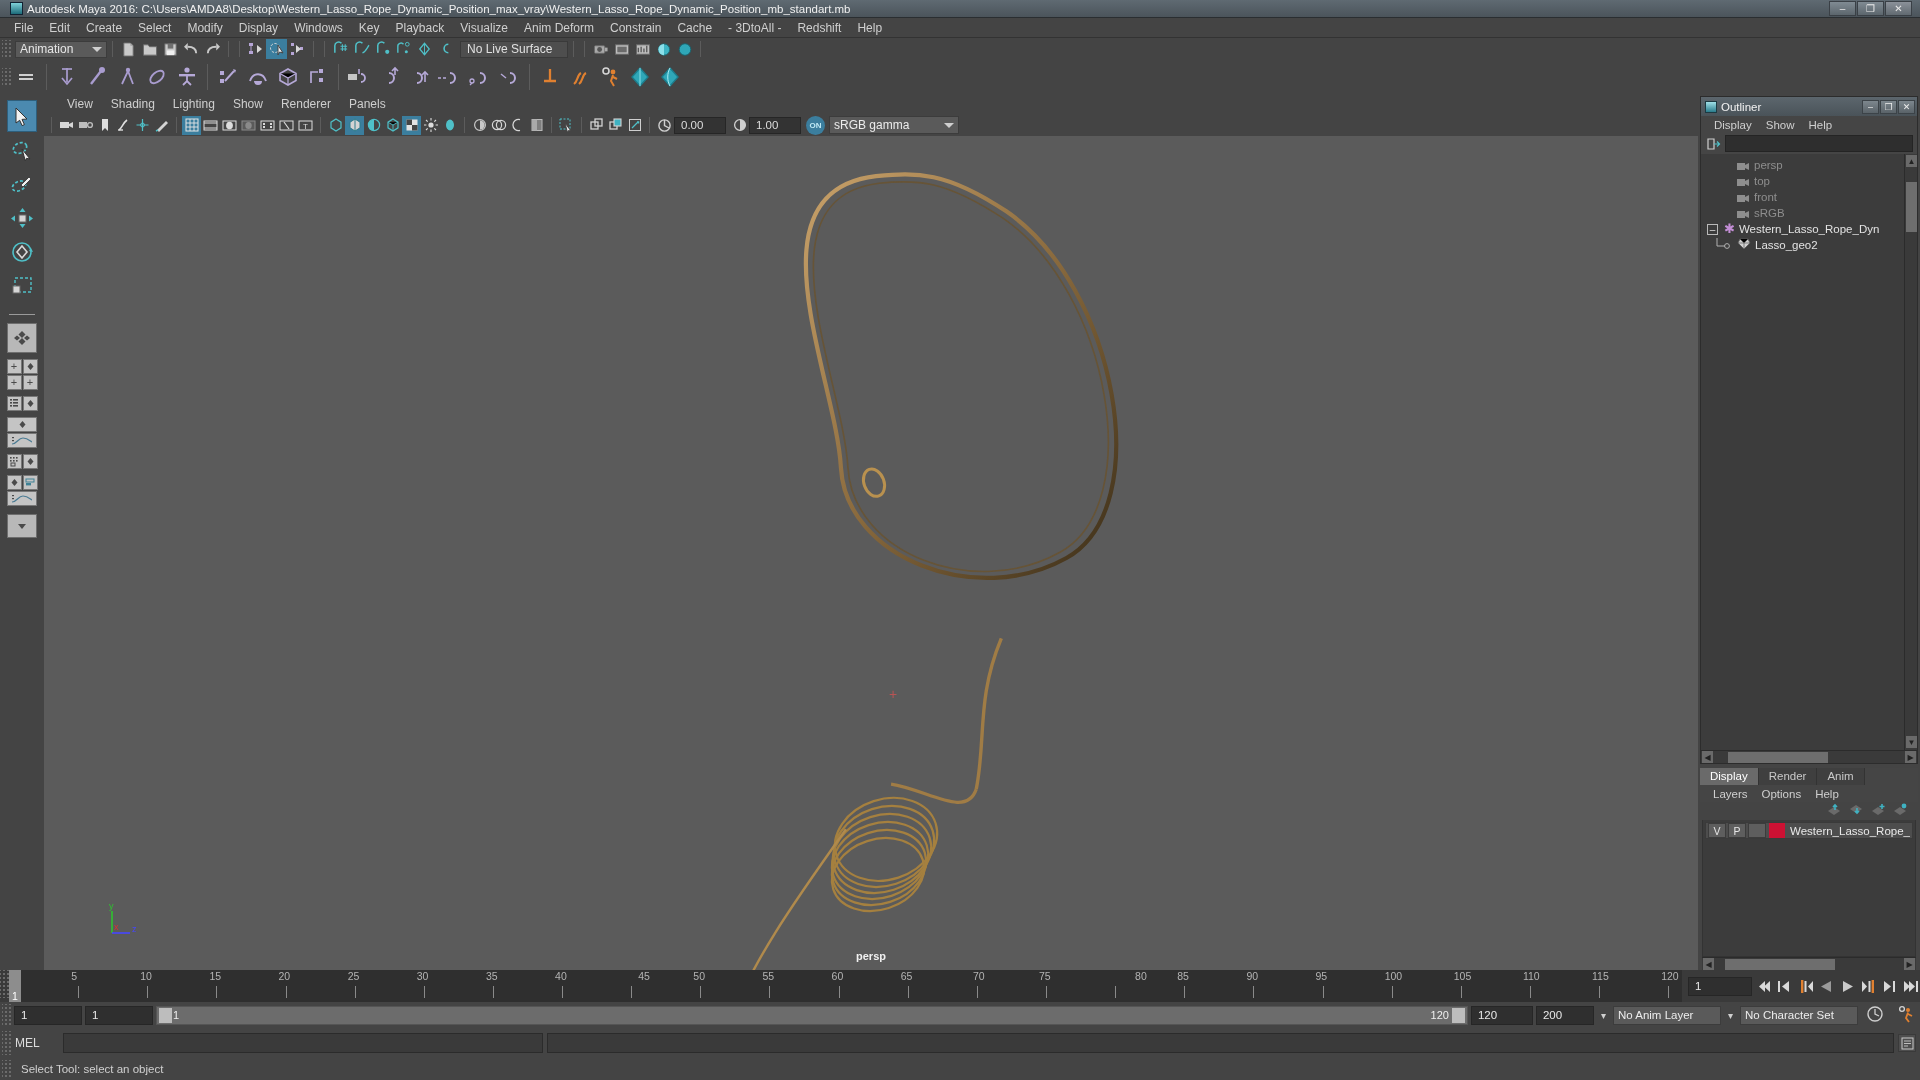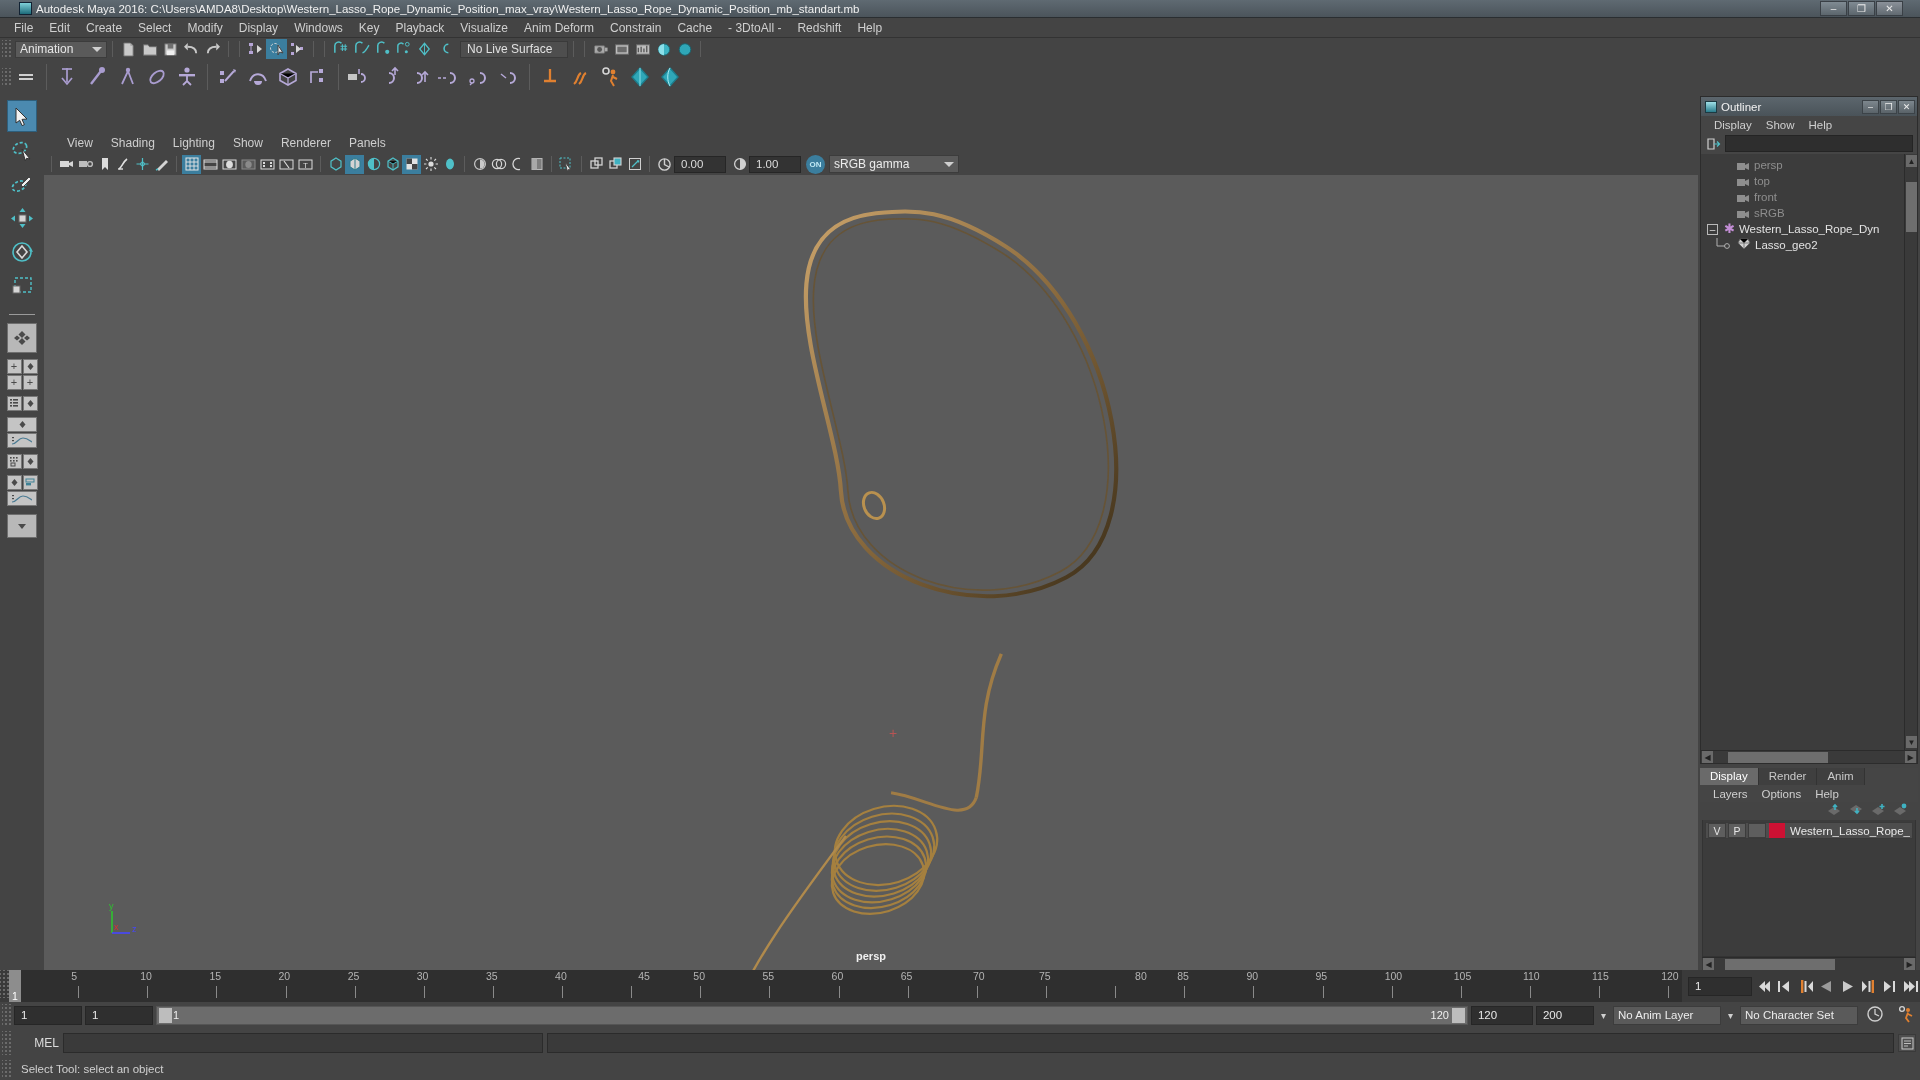--- a/index.html
+++ b/index.html
@@ -9,21 +9,21 @@
     background:#444444;
     color:#d2d2d2;
     font-size:12px;
     -webkit-font-smoothing: antialiased;
   }
   .app { width:1920px; height:1080px; position:relative; display:flex; flex-direction:column; }
 
   
   .titlebar {
     height:18px; background:linear-gradient(#5f6a72,#4b545b);
-    display:flex; align-items:center; padding:0 17px; flex:0 0 18px;
+    display:flex; align-items:center; padding:0 8px; flex:0 0 18px;
     border-bottom:1px solid #2a2e31;
     justify-content:flex-end;
   }
   .title-ico { width:13px;height:13px;margin:0 4px 0 2px;
     background:linear-gradient(#7fd0d8,#1c6b7a); border:1px solid #123; flex:0 0 13px;}
   .title-text { font-size:11.5px; color:#f0f0f0; white-space:nowrap; overflow:hidden; flex:1 1 auto;}
   .title-btns { display:flex; gap:1px; margin-left:6px; }
   .tbtn { width:27px;height:15px; background:linear-gradient(#808b93,#5c666d);
     border:1px solid #3a4046; display:flex;align-items:center;justify-content:center;
     font-size:10px;color:#e8e8e8;}
@@ -65,21 +65,21 @@
   .tbdiv { width:26px;height:1px;background:#9a9a9a;margin:10px 0 6px;}
   .layoutbtn { width:30px;height:30px;background:#b8b8b8;border:1px solid #6e6e6e;
      display:flex;align-items:center;justify-content:center;}
   .layoutpair { display:flex;gap:1px; }
   .lhalf { width:15px;height:15px;background:#c4c4c4;border:1px solid #777;
      display:flex;align-items:center;justify-content:center;}
   .lwide { width:30px;height:15px;background:#c4c4c4;border:1px solid #777;
      display:flex;align-items:center;justify-content:center;}
 
   
-  .viewcol { flex:1 1 auto; display:flex; flex-direction:column; min-width:0; background:#3c3c3c;margin-top:39px; }
+  .viewcol { flex:1 1 auto; display:flex; flex-direction:column; min-width:0; background:#3c3c3c; }
   .vmenubar { height:20px;background:#444;display:flex;align-items:center;flex:0 0 20px;
      padding-left:14px; }
   .vmenubar .vmi { padding:0 9px;font-size:12px;color:#cfcfcf;line-height:20px; }
   .vtoolbar { height:22px;background:#444;display:flex;align-items:center;flex:0 0 22px;padding-left:2px;}
   .vti { width:19px;height:19px;display:flex;align-items:center;justify-content:center;flex:0 0 19px;}
   .vti.on { background:#3b7e9e; }
   .numfield { width:52px;height:17px;background:#333;border:1px solid #262626;color:#dcdcdc;
      display:flex;align-items:center;padding-left:6px;font-size:11.5px; }
   .onbtn { width:19px;height:19px;border-radius:50%;background:#3b7e9e;color:#bfe9f5;
      display:flex;align-items:center;justify-content:center;font-size:8px;font-weight:bold;flex:0 0 19px;}
@@ -158,21 +158,21 @@
   .rfield { height:19px;background:#2f2f2f;border:1px solid #262626;color:#e8e8e8;display:flex;
      align-items:center;padding-left:6px;font-size:11.5px;}
   .rangebar { height:19px;background:#6c6c6c;border:1px solid #555;flex:1 1 auto;position:relative; }
   .rangebar .grab { position:absolute;top:1px;width:13px;height:15px;background:#bdbdbd; }
   .rangebar .lbl { position:absolute;top:2px;font-size:11px;color:#efefef; }
   .acombo { height:19px;background:#5a5a5a;border:1px solid #3c3c3c;display:flex;align-items:center;
      padding:0 4px;font-size:11.5px;color:#ececec;}
 
   
   .cmdline { height:30px;background:#444;display:flex;align-items:center;flex:0 0 30px;padding-left:2px;gap:4px;}
-  .mel-lbl { width:44px;text-align:right;font-size:12px;color:#dcdcdc;flex:0 0 44px; }
+  .mel-lbl { width:44px;text-align:left;font-size:12px;color:#dcdcdc;flex:0 0 44px; }
   .cmd-in { height:20px;background:#3a3a3a;border:1px solid #2b2b2b;flex:0 0 480px; }
   .cmd-out { height:20px;background:#3a3a3a;border:1px solid #2b2b2b;flex:1 1 auto; }
   .cmd-btn { width:18px;height:18px;background:#4e4e4e;border:1px solid #3a3a3a;flex:0 0 18px;
      display:flex;align-items:center;justify-content:center;margin-right:4px;}
 
   .statusbar { height:22px;background:#444;display:flex;align-items:center;flex:0 0 22px;padding-left:2px; }
   .statusbar .txt { font-size:11.5px;color:#d0d0d0;padding-left:10px; }
 </style>
 </head>
 <body>

